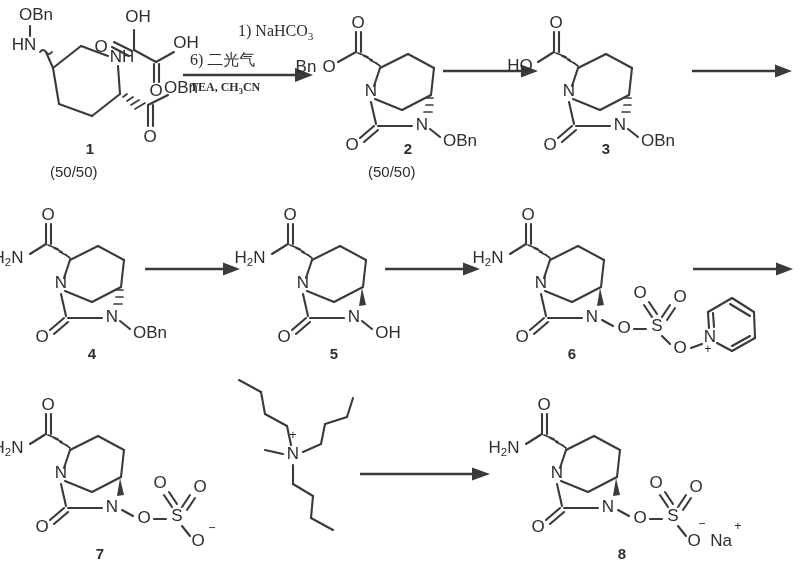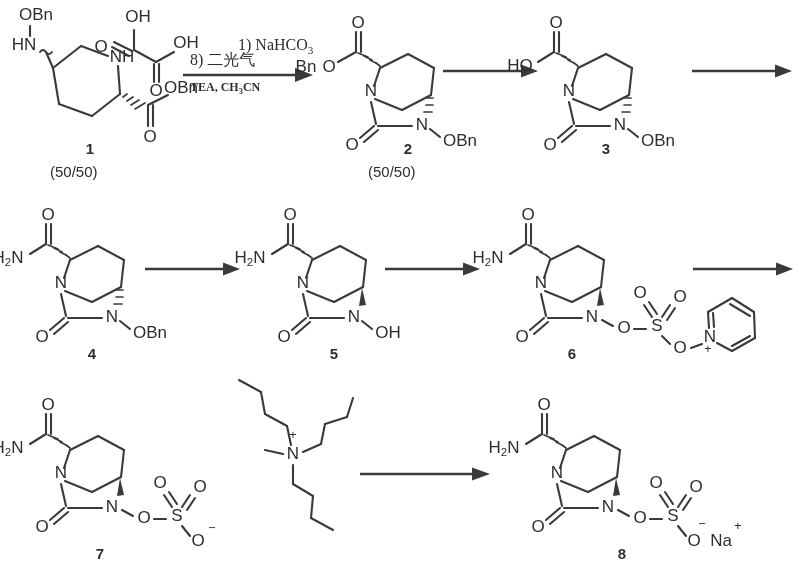--- a/index.html
+++ b/index.html
@@ -157,24 +157,24 @@
     <text class="atom" x="68" y="90">O</text>
   </svg>
 
   <div class="label-num" style="left:70px; top:140px; width:40px;">1</div>
   <div class="label-ratio" style="left:50px; top:163px; width:80px;">(50/50)</div>
 
   <svg class="arrow" style="left:183px; top:65px;" width="130" height="20" viewBox="0 0 130 20">
     <line class="arrow-line" x1="0" y1="10" x2="112" y2="10"></line>
     <polygon class="arrow-head" points="112,3 130,10 112,17"></polygon>
   </svg>
-  <div class="cond cond-top" style="left:190px; top:35px;padding-left:48px;">
+  <div class="cond cond-top" style="left:190px; top:21px;padding-left:48px;">
     <span>1) NaHCO</span><sub>3</sub>
   </div>
-  <div class="cond cond-top" style="left:190px; top:50px;">8) 二光气</div>
+  <div class="cond cond-top" style="left:190px; top:50px;">6) 二光气</div>
   <div class="cond cond-bot" style="left:190px; top:80px;">
     <span>TEA, CH</span><sub>3</sub><span>CN</span>
   </div>
 
   <svg class="struct" style="left:330px; top:18px;" width="160" height="135" viewBox="0 0 160 135">
 
     <path class="bond" d="M 44 68 L 50 50"></path>
     <path class="bond" d="M 50 50 L 78 36"></path>
     <path class="bond" d="M 78 36 L 104 50"></path>
     <path class="bond" d="M 104 50 L 101 77"></path>

